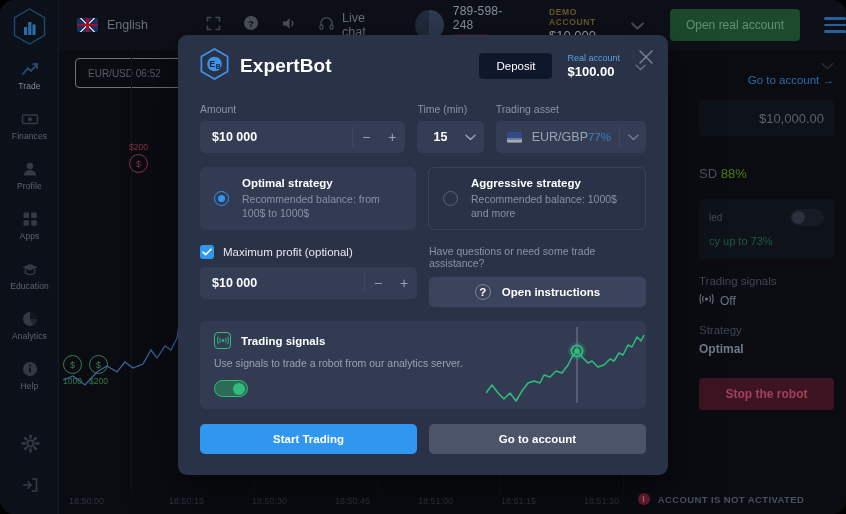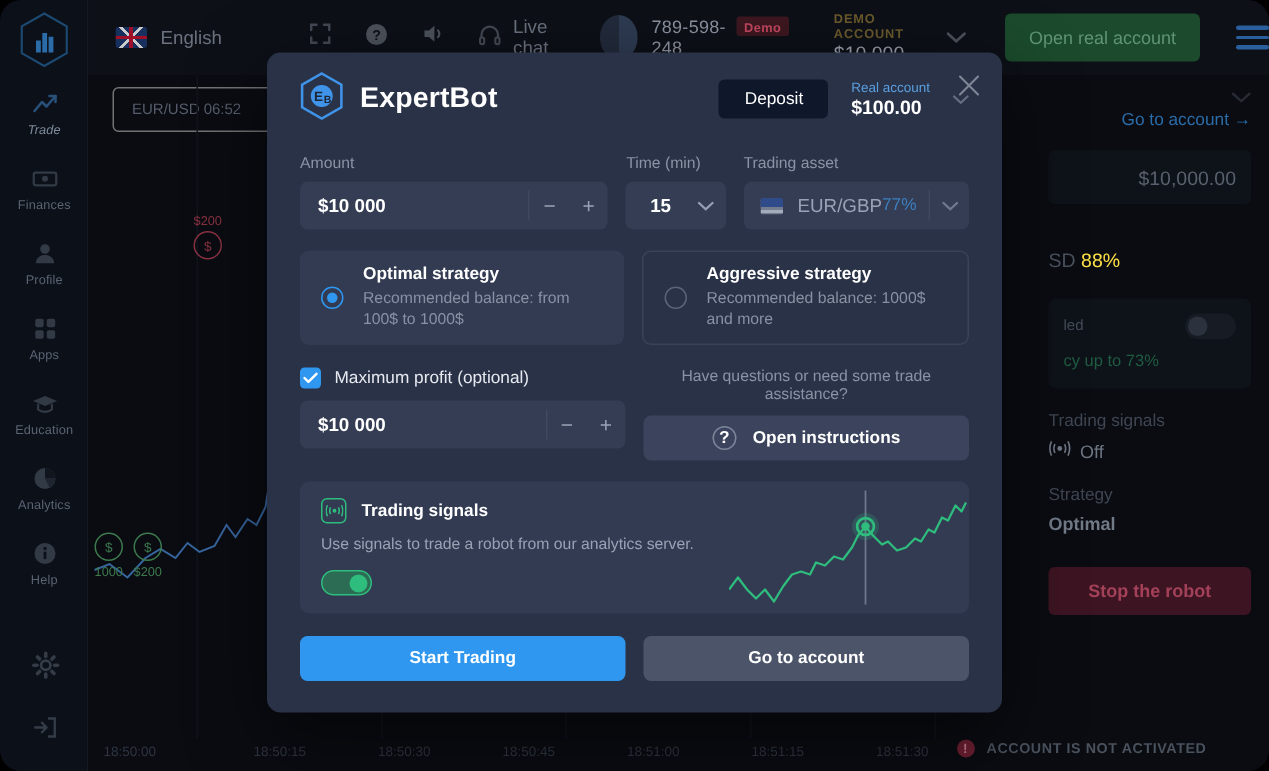--- a/index.html
+++ b/index.html
@@ -38,21 +38,21 @@
     width: 59px; height: 50px;
     display: flex; flex-direction: column;
     align-items: center; justify-content: center;
     gap: 3px;
     cursor: pointer;
   }
   .side-item .si-icon { width: 18px; height: 18px; display:block; opacity: .62; }
   .side-item .si-label {
     font-size: 8.5px; color: #5a6473; letter-spacing: .1px;
   }
-  .side-item.active .si-label { color: #7e8b9c; font-style: italic; }
+  .side-item.active .si-label { color: #7e8b9c; }
   .side-bottom { position: absolute; bottom: 8px; left: 0; width: 59px; }
   .side-bottom .side-item { height: 42px; }
 
   
   .topbar {
     position: absolute; left: 59px; top: 0;
     width: 787px; height: 50px;
     background: #0d1017;
     display: flex; align-items: center;
     border-radius: 0 14px 0 0;
@@ -71,21 +71,21 @@
   .tb-lang-label { font-size: 12.5px; color: #6a727f; }
   .tb-icons { display:flex; align-items:center; gap: 22px; margin-left: 58px; }
   .tb-ico { opacity: .5; display:block; cursor:pointer; }
   .tb-livechat { display:flex; align-items:center; gap:8px; cursor:pointer; }
   .tb-livechat span { font-size: 12.5px; color: #6a727f; }
   .tb-avatar {
     width: 30px; height: 30px; border-radius: 50%;
     background: linear-gradient(to right,#222b3c 50%, #2e3b52 50%);
     margin-left: 34px;
   }
-  .tb-userblock { margin-left: 9px; display:flex; gap:2px; }
+  .tb-userblock { margin-left: 9px; display:flex; flex-direction:column; gap:2px; }
   .tb-uid { font-size: 12px; color: #8b93a1; letter-spacing: .2px; }
   .tb-demo-badge {
     align-self: flex-start;
     background: #3d1720; color: #c2485f;
     font-size: 8.5px; font-weight: bold; letter-spacing: .3px;
     padding: 1.5px 5px; border-radius: 2px;
   }
   .tb-acct { margin-left: 30px; display:flex; flex-direction:column; gap:1px; }
   .tb-acct-label { font-size: 8.5px; color: #6b5a2c; letter-spacing: .6px; font-weight: bold; }
   .tb-acct-value { font-size: 13px; color: #9aa2b0; }
@@ -146,21 +146,21 @@
   .rp-balbox {
     margin-top: 14px; height: 36px;
     background: #0e1219; border-radius: 4px;
     display:flex; align-items:center; justify-content:flex-end;
     padding-right: 10px;
     font-size: 13px; color: #59616e;
   }
   .rp-pairline {
     margin-top: 30px; font-size: 13px; color: #4a525f;
   }
-  .rp-pairline b { color: #fde047; font-weight: normal; }
+  .rp-pairline b { color: #4d7c0f; font-weight: normal; }
   .rp-card {
     margin-top: 18px; background: #0e1219; border-radius: 5px;
     padding: 10px 10px 12px 10px;
   }
   .rp-card-row { display:flex; align-items:center; justify-content:space-between; }
   .rp-card-row span { font-size: 10px; color: #454d59; }
   .rp-toggle {
     width: 34px; height: 17px; border-radius: 9px; background: #161b24;
     position: relative;
   }
@@ -268,21 +268,21 @@
 
   
   .mp-row { display:flex; gap: 12px; margin-top: 15px; }
   .mp-left { width: 217px; }
   .mp-check { display:flex; align-items:center; gap: 9px; }
   .cbox {
     width: 14px; height: 14px; border-radius: 3px; background:#2f97f0;
     display:flex; align-items:center; justify-content:center;
   }
   .mp-check-label { font-size: 11.5px; color:#e6e9ef; }
-  .mp-right { flex:1;text-align:center; }
+  .mp-right { flex:1; }
   .mp-q { font-size: 10.5px; color:#8a93a6; }
   .btn-instr {
     margin-top: 8px; height: 30px; border-radius: 5px; background:#3b445c;
     display:flex; align-items:center; justify-content:center; gap: 11px;
     cursor:pointer;
   }
   .btn-instr span { font-size: 11.5px; color:#fff; font-weight:bold; }
   .qmark {
     width: 16px; height: 16px; border-radius:50%; border:1px solid #7c859a;
     color:#9aa3b5; font-size: 9.5px;

